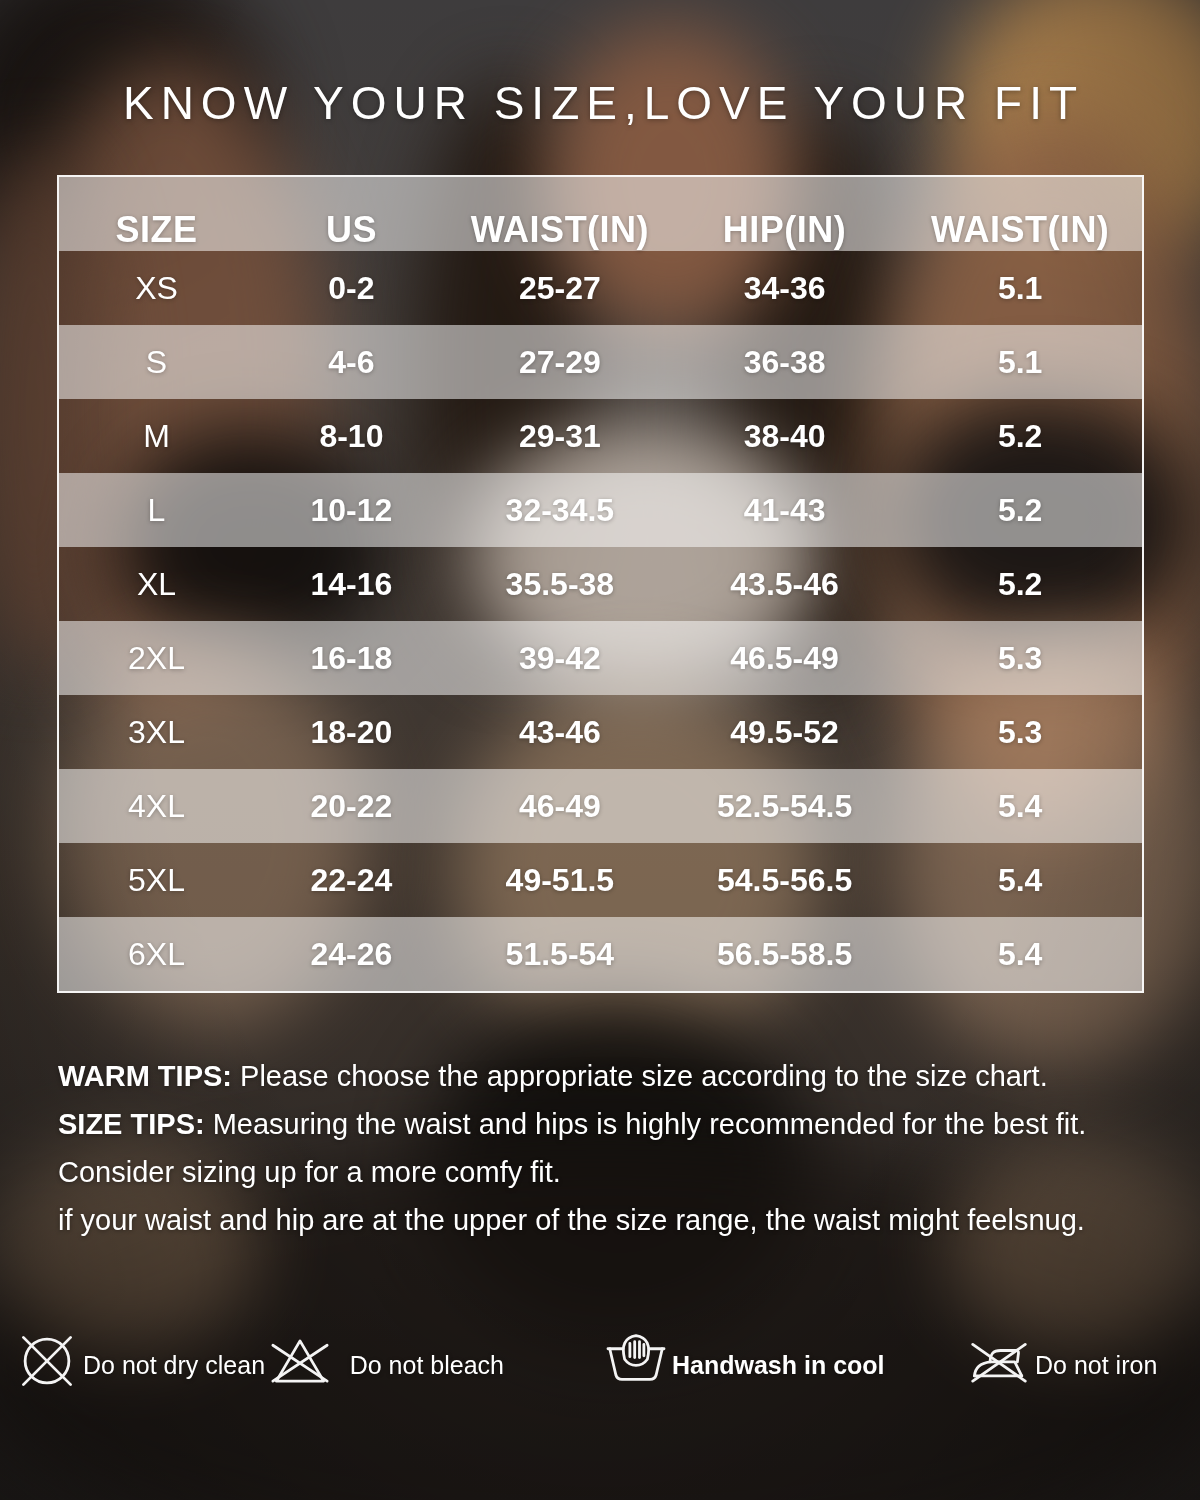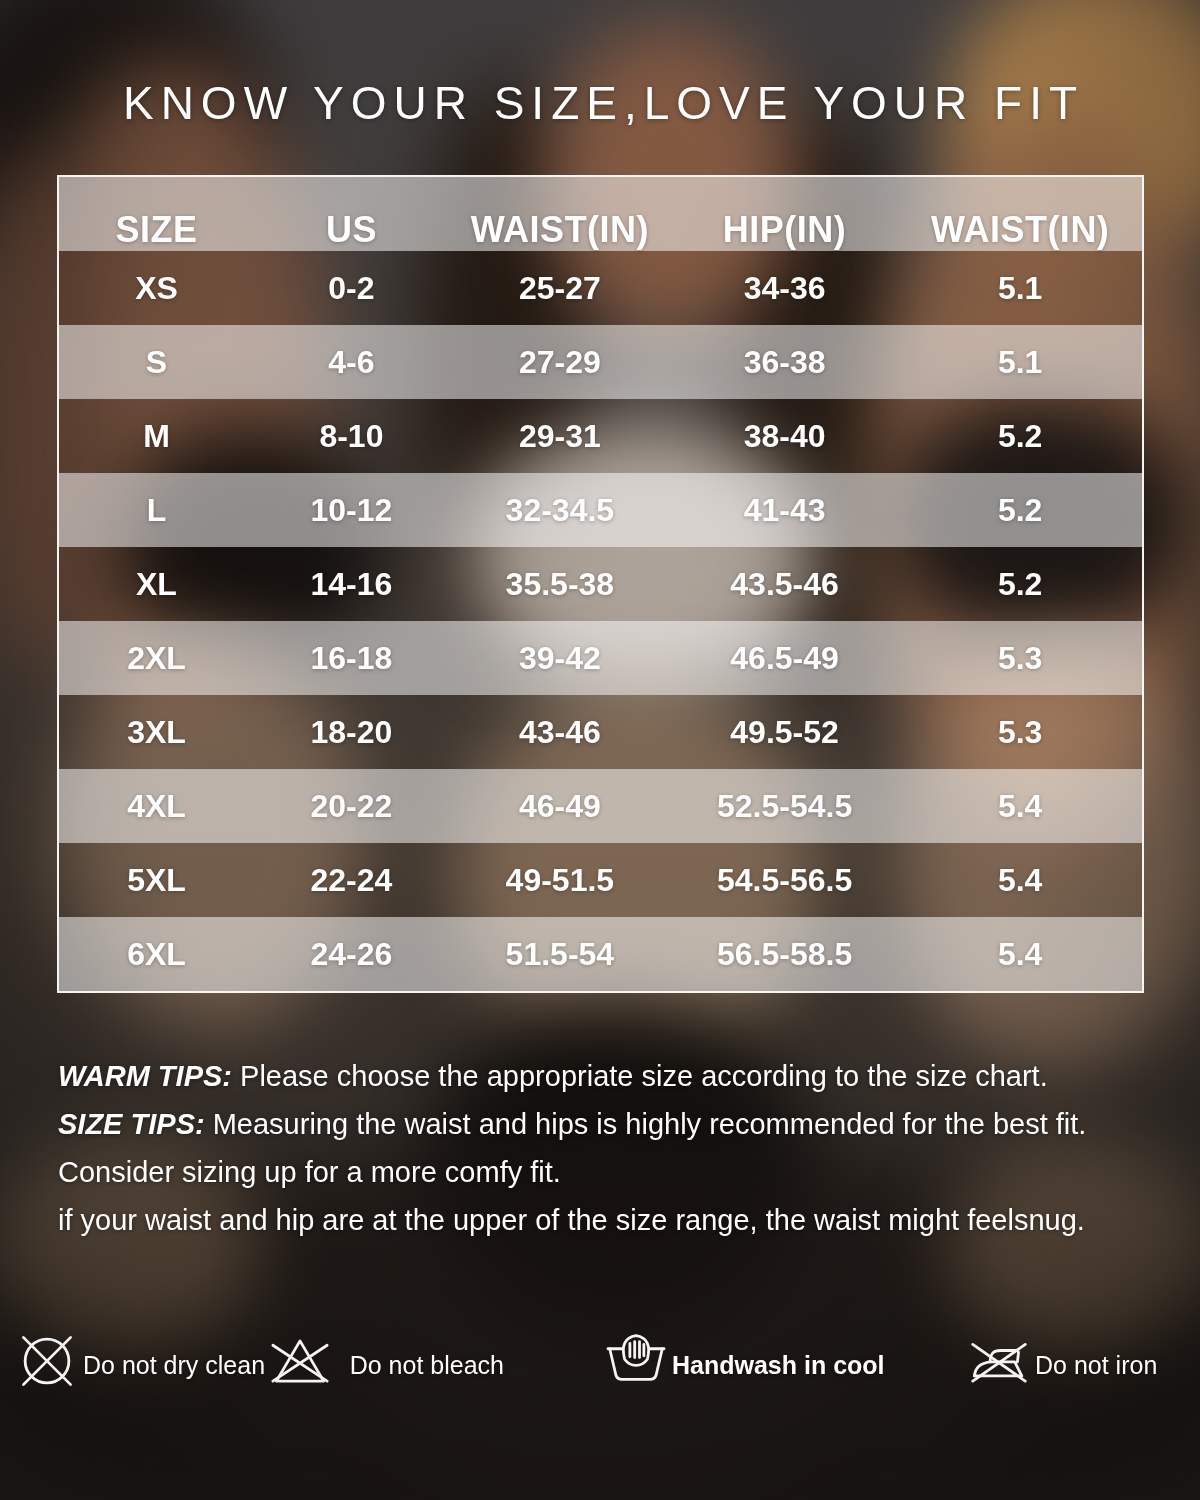--- a/index.html
+++ b/index.html
@@ -40,27 +40,27 @@
   
   .size-table{
     position:absolute;z-index:2;left:57px;top:175px;width:1087px;height:818px;
     box-sizing:border-box;border:2px solid rgba(255,255,255,.95);
     display:grid;grid-template-rows:repeat(11,1fr);
   }
   .tr{display:grid;grid-template-columns:18% 18% 20.5% 21% 22.5%;}
   .tr.light{background:rgba(255,255,255,.52);}
   .td{display:flex;align-items:center;justify-content:center;
       font-size:32px;font-weight:600;color:#fff;text-shadow:0 1px 4px rgba(0,0,0,.28);}
-  .td.c0{font-weight:700;}
+  .td.c0{font-weight:400;}
   .tr.head .td{font-size:36px;font-weight:700;letter-spacing:.5px;margin-top:32px;}
   
   .tips{position:absolute;z-index:2;left:58px;top:1052px;width:1092px;
         font-size:29px;line-height:48px;color:#fff;text-shadow:0 1px 4px rgba(0,0,0,.4);}
   .tips p{margin:0;}
-  .tips b{font-weight:700;font-style:italic;}
+  .tips b{font-weight:700;}
   
   .care{position:absolute;z-index:2;left:0;top:1326px;width:1200px;height:130px;}
   .care-item{position:absolute;display:flex;flex-direction:row;align-items:center;}
   .care-item .glyph{width:72px;height:70px;}
   .care-item svg{width:72px;height:70px;stroke:#f4f4f4;stroke-width:3.2;fill:none;
                  stroke-linecap:round;stroke-linejoin:round;}
   .care-label{margin-top:8px;font-size:25px;color:#fff;white-space:nowrap;
               text-shadow:0 1px 4px rgba(0,0,0,.4);}
   .ci-1{left:11px;width:240px;}
   .ci-2{left:264px;width:240px;justify-content:space-between;}

